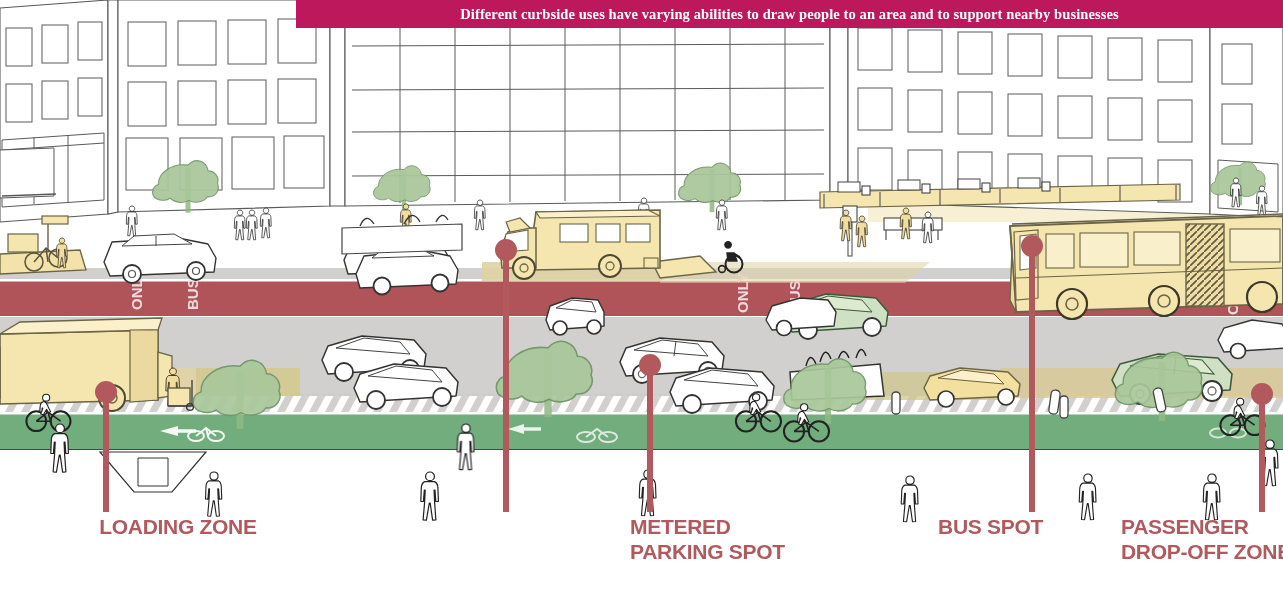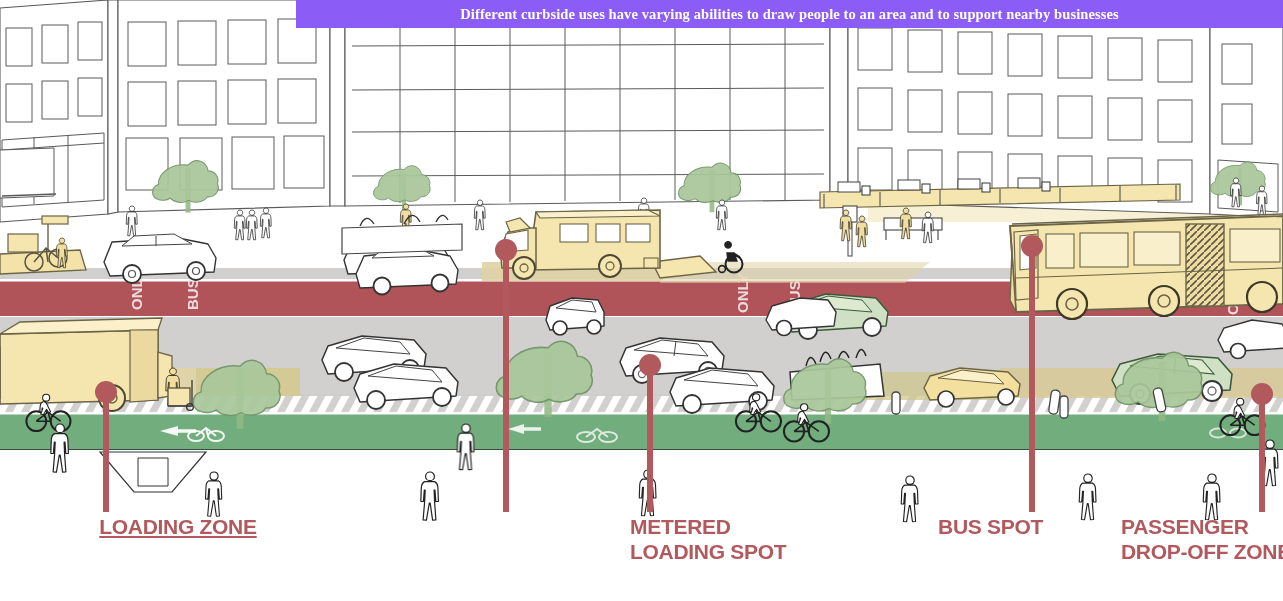--- a/index.html
+++ b/index.html
@@ -1,29 +1,29 @@
 <!DOCTYPE html>
 <html><head>
 <meta charset="utf-8">
 <style>
   html,body{margin:0;padding:0;background:#ffffff;}
   body{width:1283px;height:601px;overflow:hidden;
        font-family:"Liberation Sans",sans-serif;}
   #stage{position:relative;width:1283px;height:601px;background:#fff;}
   #scene{position:absolute;inset:0;}
   .banner{position:absolute;left:296px;top:0;width:987px;height:28px;
-          background:#8b5cf6;display:flex;align-items:center;
+          background:#be185d;display:flex;align-items:center;
           justify-content:center;box-sizing:border-box;padding:0 10px;}
   .banner-text{color:#ffffff;font-size:14.5px;font-weight:bold;
                font-family:"Liberation Serif",serif;letter-spacing:.1px;
                white-space:nowrap;}
   .label{position:absolute;color:#b2595e;font-weight:bold;font-size:21px;
          line-height:1.18;letter-spacing:-.3px;white-space:pre-line;
          font-family:"Liberation Sans",sans-serif;}
-  .lbl-loading{left:88px;top:515px;width:180px;text-align:center;text-decoration:underline;}
+  .lbl-loading{left:88px;top:515px;width:180px;text-align:center;}
   .lbl-para{left:330px;top:515px;width:186px;text-align:right;}
   .lbl-meter{left:630px;top:515px;width:178px;text-align:left;}
   .lbl-bus{left:905px;top:515px;width:138px;text-align:right;}
   .lbl-drop{left:1121px;top:515px;width:186px;text-align:left;}
 </style>
 </head>
 <body>
 
 <div id="stage">
 
@@ -591,18 +591,18 @@
         </g>
       </g>
   </svg>
 
   <div class="banner">
     <span class="banner-text">Different curbside uses have varying abilities to draw people to an area and to support nearby businesses</span>
   </div>
 
   <div class="label lbl-loading">LOADING ZONE</div>
   <div class="label lbl-meter">METERED
-LOADING SPOT</div>
+PARKING SPOT</div>
   <div class="label lbl-bus">BUS SPOT</div>
   <div class="label lbl-drop">PASSENGER
 DROP-OFF ZONE</div>
 
 </div>
 
 </body></html>

